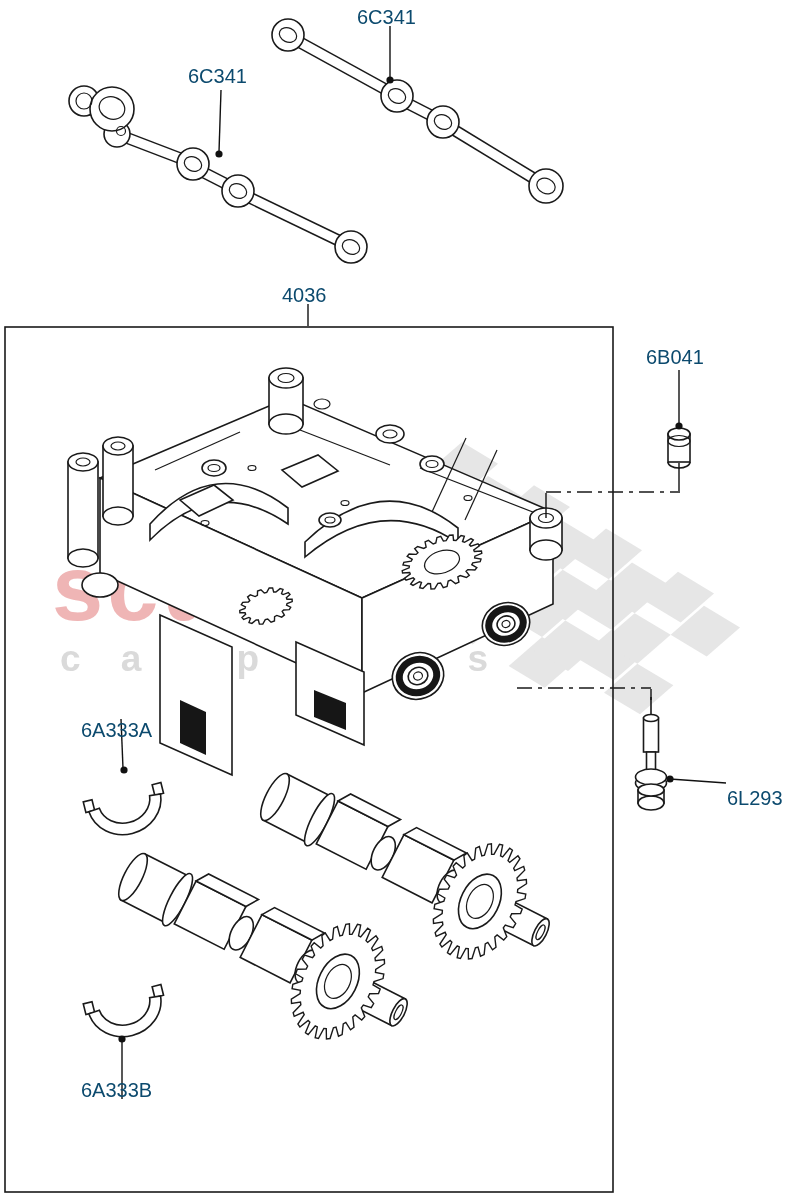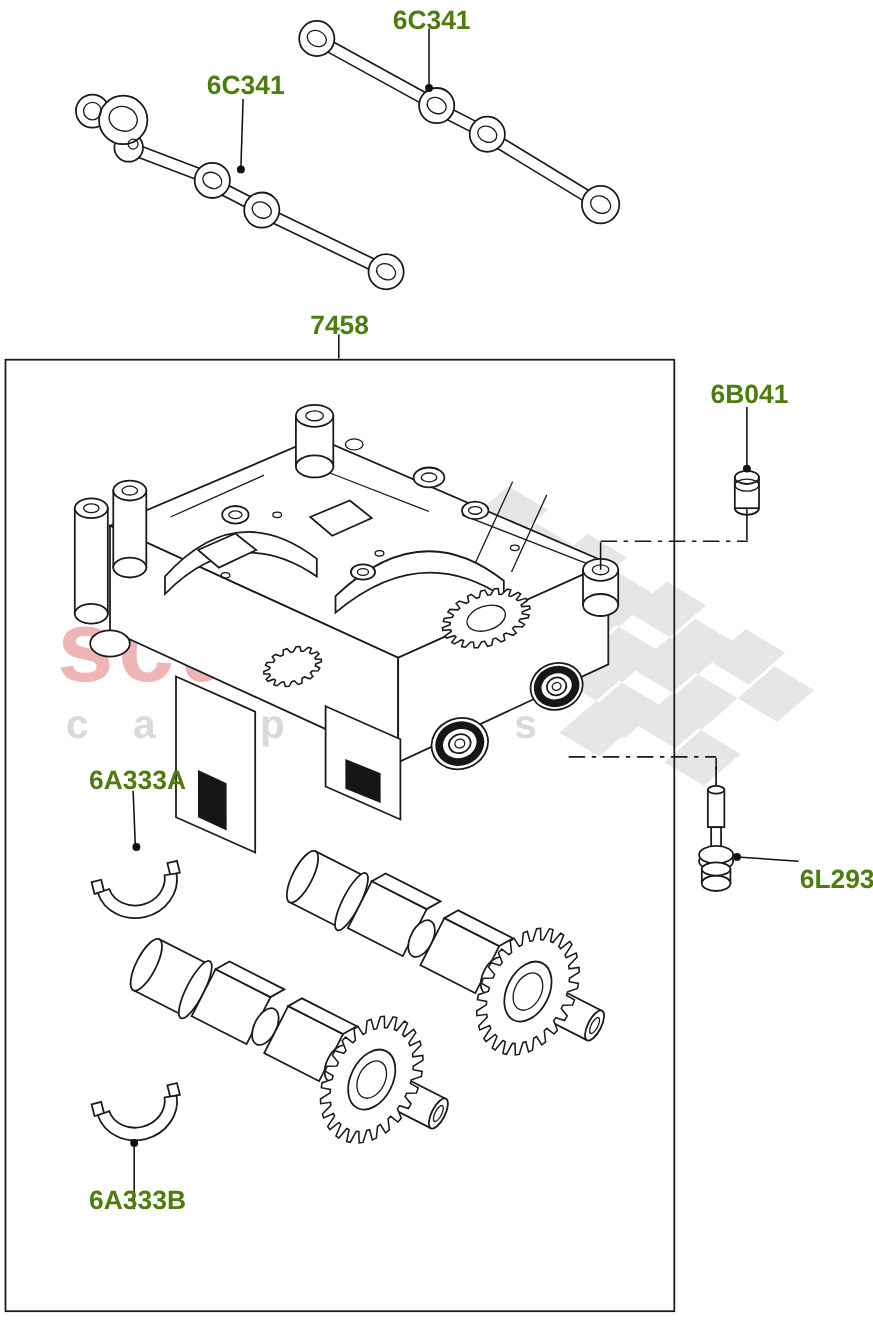--- a/index.html
+++ b/index.html
@@ -3,22 +3,22 @@
 <meta charset="utf-8">
 <style>
   html,body{margin:0;padding:0;background:#ffffff;}
   .canvas{position:relative;width:794px;height:1200px;background:#fff;overflow:hidden;
           font-family:"Liberation Sans", sans-serif;}
   .wm-brand{position:absolute;left:52px;top:536px;z-index:0;font-size:92px;font-weight:bold;
             letter-spacing:4px;color:#efb5b5;white-space:nowrap;}
   .wm-tag{position:absolute;left:60px;top:638px;z-index:0;font-size:37px;font-weight:bold;
           letter-spacing:15px;color:#dadada;white-space:nowrap;}
   #diagram-svg{position:absolute;left:0;top:0;z-index:1;}
-  .plabel{position:absolute;z-index:2;color:#4d7c0f;font-size:24px;line-height:1;
-          white-space:nowrap;cursor:pointer;font-weight:bold;}
+  .plabel{position:absolute;z-index:2;color:#0c4a6e;font-size:20px;line-height:1;
+          white-space:nowrap;cursor:pointer;}
   .ln{fill:none;stroke:#1a1a1a;stroke-width:1.6;}
   .th{fill:none;stroke:#1a1a1a;stroke-width:1.2;}
   .wh{fill:#ffffff;stroke:#1a1a1a;stroke-width:1.6;}
   .blk{fill:#161616;stroke:none;}
   .sgb{fill:none;stroke:#1a1a1a;stroke-width:12;}
   .sgw{fill:none;stroke:#ffffff;stroke-width:9;}
   .ldr{fill:none;stroke:#111111;stroke-width:1.4;}
   .dot{fill:#111111;stroke:none;}
   .dash{fill:none;stroke:#1a1a1a;stroke-width:1.5;stroke-dasharray:15 6 4 6;}
   .ring{fill:none;stroke:#161616;stroke-width:7;}
@@ -260,18 +260,18 @@
       <circle class="dot" cx="670" cy="779" r="3.6"></circle>
       <line class="ldr" x1="121" y1="719" x2="123" y2="768"></line>
       <circle class="dot" cx="124" cy="770" r="3.6"></circle>
       <line class="ldr" x1="122" y1="1099" x2="122" y2="1042"></line>
       <circle class="dot" cx="122" cy="1039" r="3.6"></circle>
     </g>
   </svg>
 
   <div class="plabel" style="left:188px;top:66px">6C341</div>
   <div class="plabel" style="left:357px;top:7px">6C341</div>
-  <div class="plabel" style="left:282px;top:285px">7458</div>
+  <div class="plabel" style="left:282px;top:285px">4036</div>
   <div class="plabel" style="left:646px;top:347px">6B041</div>
   <div class="plabel" style="left:727px;top:788px">6L293</div>
-  <div class="plabel" style="left:81px;top:698px">6A333A</div>
+  <div class="plabel" style="left:81px;top:720px">6A333A</div>
   <div class="plabel" style="left:81px;top:1080px">6A333B</div>
 </div>
 
 </body></html>

